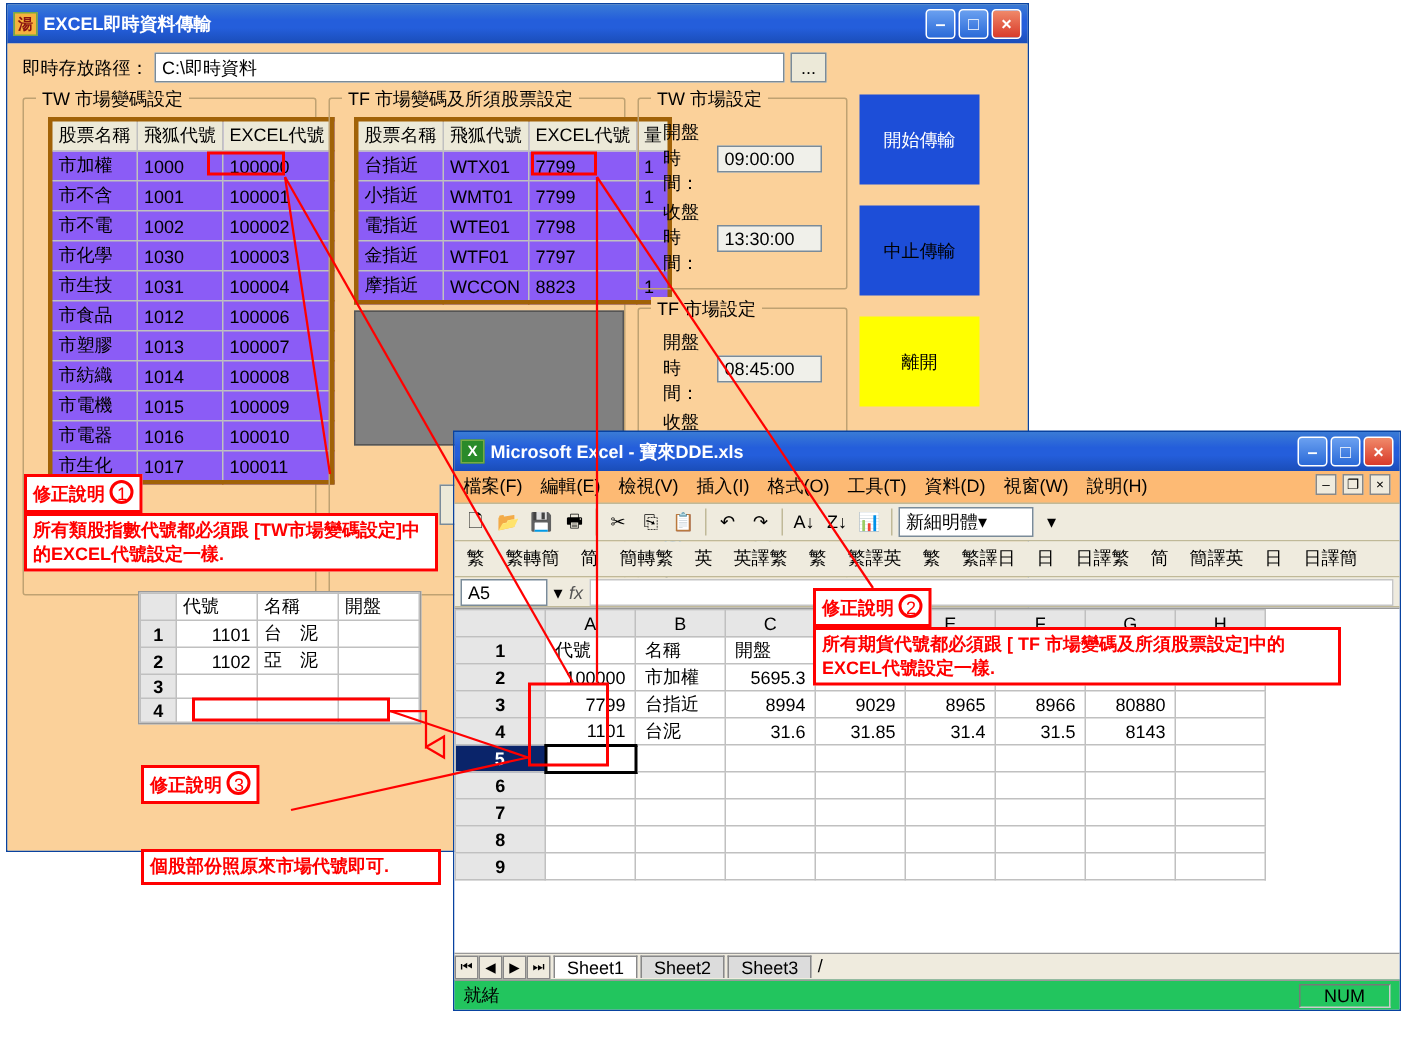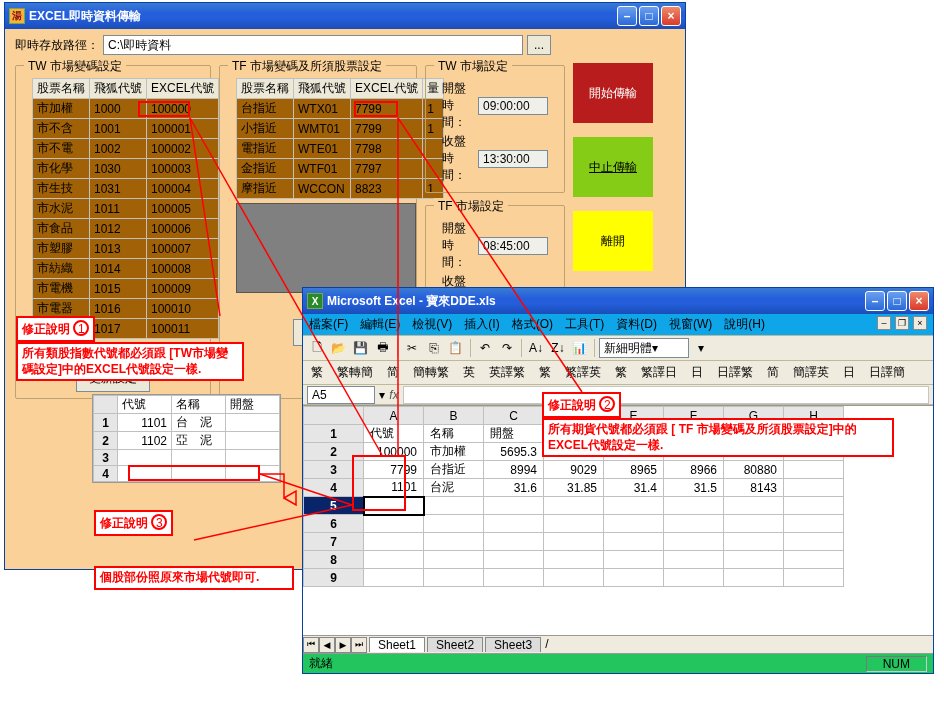--- a/index.html
+++ b/index.html
@@ -16,61 +16,61 @@
 
 .orange-body { background: #fbd19a; padding: 6px 10px 10px; position: relative; }
 .path-row { display: flex; align-items: center; gap: 4px; margin-bottom: 4px; }
 .path-row input { flex: 1; max-width: 420px; height: 20px; padding: 0 4px; background: #fff; border: 1px solid #7a8b99; }
 .path-row .browse { width: 24px; height: 20px; background: #ece9d8; border: 1px solid #7a8b99; cursor: pointer; }
 
 .cols { display: flex; gap: 8px; }
 .group { border: 1px solid #bfa272; border-radius: 2px; padding: 12px 16px 6px; position: relative; margin-top: 6px; }
 .group > .legend { position: absolute; top: -8px; left: 8px; background: #fbd19a; padding: 0 4px; }
 
-.tbl { border: 1px solid #a16207; background: #a16207; font-size: 12px; border-collapse: collapse; }
+.tbl { border: 3px solid #a16207; background: #8b5cf6; font-size: 12px; border-collapse: collapse; }
 .tbl th, .tbl td { border: 1px solid #c0c0c0; padding: 1px 4px; height: 16px; text-align: left; white-space: nowrap; }
 .tbl th { background: #ece9d8; font-weight: normal; }
 
 .gray-block { width: 180px; height: 90px; background: #808080; border: 1px solid #555; margin-top: 4px; }
 
 .btn { display: inline-block; padding: 4px 12px; background: #ece9d8; border: 1px solid #7a8b99; cursor: pointer; }
 
 .right-col { display: flex; flex-direction: column; gap: 6px; }
 .time-row { display: flex; align-items: center; gap: 4px; margin: 2px 0; }
 .time-row input { width: 70px; height: 18px; background: #f0f0ea; border: 1px solid #7a8b99; padding: 0 4px; }
 .radio-row label { margin-right: 10px; }
 
 .big-btn { width: 80px; height: 60px; display: flex; align-items: center; justify-content: center; cursor: pointer; font-weight: normal; }
-.big-btn.start { background: #b91c1c; color: #fff; }
-.big-btn.stop  { background: #84cc16; color: #000; text-decoration: underline; }
+.big-btn.start { background: #1d4ed8; color: #fff; }
+.big-btn.stop  { background: #1d4ed8; color: #000; }
 .big-btn.leave { background: #ffff00; color: #000; }
 
 
 .mini-sheet { position: absolute; left: 92px; top: 394px; border: 1px solid #999; background: #fff; }
 .mini-sheet table { border-collapse: collapse; }
 .mini-sheet td, .mini-sheet th { border: 1px solid #c0c0c0; width: 54px; height: 16px; padding: 0 4px; text-align: right; }
 .mini-sheet th.rowhdr { background: #e6e6e6; width: 24px; text-align: center; }
 .mini-sheet td.txt { text-align: left; }
 
 
 .excel { position: absolute; left: 302px; top: 287px; width: 632px; border: 1px solid #0842a0; }
 .excel .titlebar { background: linear-gradient(#3a7bd5,#245edb 40%,#245edb 60%,#1a4db8); }
 .excel .app-icon { background: #2a8a2a; color: #fff; }
-.menubar { background: #0ea5e9; padding: 2px 6px; display: flex; gap: 12px; border-bottom: 1px solid #c0b998; }
+.menubar { background: #fdba74; padding: 2px 6px; display: flex; gap: 12px; border-bottom: 1px solid #c0b998; }
 .menubar span { cursor: pointer; }
 .menubar .mdiclose { margin-left: auto; display: flex; gap: 4px; }
 .menubar .mdiclose span { width: 14px; height: 14px; border: 1px solid #888; background: #efebde; display:flex; align-items:center; justify-content:center; font-size:9px; }
 .toolbar { background: #efebde; padding: 2px 4px; display: flex; align-items: center; gap: 2px; border-bottom: 1px solid #c0b998; }
 .toolbar .tb { width: 20px; height: 20px; border: 1px solid transparent; display: flex; align-items: center; justify-content: center; cursor: pointer; }
 .toolbar .sep { width: 1px; height: 18px; background: #c0b998; margin: 0 2px; }
 .toolbar .fontbox { height: 20px; border: 1px solid #7a8b99; background: #fff; padding: 0 4px; display: flex; align-items: center; min-width: 90px; }
 .toolbar2 { background: #efebde; padding: 2px 4px; border-bottom: 1px solid #c0b998; display: flex; gap: 6px; flex-wrap: wrap; align-items:center;}
 .toolbar2 span { padding: 1px 4px; cursor: pointer; }
 .formula-row { background: #efebde; display: flex; align-items: center; border-bottom: 1px solid #c0b998; height: 20px; }
-.namebox { width: 68px; border: 1px solid #7a8b99; background: #fff; height: 18px; display:flex; align-items:center; padding:0 4px; margin: 0 4px;}
+.namebox { width: 58px; border: 1px solid #7a8b99; background: #fff; height: 18px; display:flex; align-items:center; padding:0 4px; margin: 0 4px;}
 .fx { width: 18px; text-align: center; font-style: italic; color: #555; }
 .fbar { flex: 1; border: 1px solid #c5c5c5; background: #fff; height: 18px; margin-right: 4px;}
 
 .sheet-wrap { background: #fff; height: 230px; overflow: hidden; position: relative; border-top: 1px solid #999;}
 .sheet { border-collapse: collapse; }
 .sheet th, .sheet td { border: 1px solid #c0c0c0; height: 18px; padding: 0 6px; min-width: 60px; }
 .sheet thead th { background: #e6e6e6; text-align: center; font-weight: normal; }
 .sheet th.rh { background: #e6e6e6; width: 28px; text-align: center; }
 .sheet tbody td { text-align: right; }
 .sheet tbody td.txt { text-align: left; }
@@ -136,25 +136,20 @@
               </tr>
               <tr>
                 <td>市化學</td>
                 <td>1030</td>
                 <td>100003</td>
               </tr>
               <tr>
                 <td>市生技</td>
                 <td>1031</td>
                 <td>100004</td>
-              </tr>
-              <tr>
-                <td>市水泥</td>
-                <td>1011</td>
-                <td>100005</td>
               </tr>
               <tr>
                 <td>市食品</td>
                 <td>1012</td>
                 <td>100006</td>
               </tr>
               <tr>
                 <td>市塑膠</td>
                 <td>1013</td>
                 <td>100007</td>
@@ -517,21 +512,21 @@
   </div>
   <div class="statusbar">
     <span>就緒</span>
     <span class="cell">NUM</span>
   </div>
 </div>
 
 <div class="anno" style="left:16px; top:316px;">
   <span>修正說明</span> <span class="circ">1</span>
 </div>
-<div class="anno" style="left:16px; top:342px; width:228px;">所有類股指數代號都必須跟 [TW市場變碼設定]中的EXCEL代號設定一樣.</div>
+<div class="anno" style="left:16px; top:342px; width:276px;">所有類股指數代號都必須跟 [TW市場變碼設定]中的EXCEL代號設定一樣.</div>
 
 <div class="anno" style="left:542px; top:392px;">
   <span>修正說明</span> <span class="circ">2</span>
 </div>
 <div class="anno" style="left:542px; top:418px; width:352px;">所有期貨代號都必須跟 [ TF 市場變碼及所須股票設定]中的EXCEL代號設定一樣.</div>
 
 <div class="anno" style="left:94px; top:510px;">
   <span>修正說明</span> <span class="circ">3</span>
 </div>
 <div class="anno" style="left:94px; top:566px; width:200px;">個股部份照原來市場代號即可.</div>

